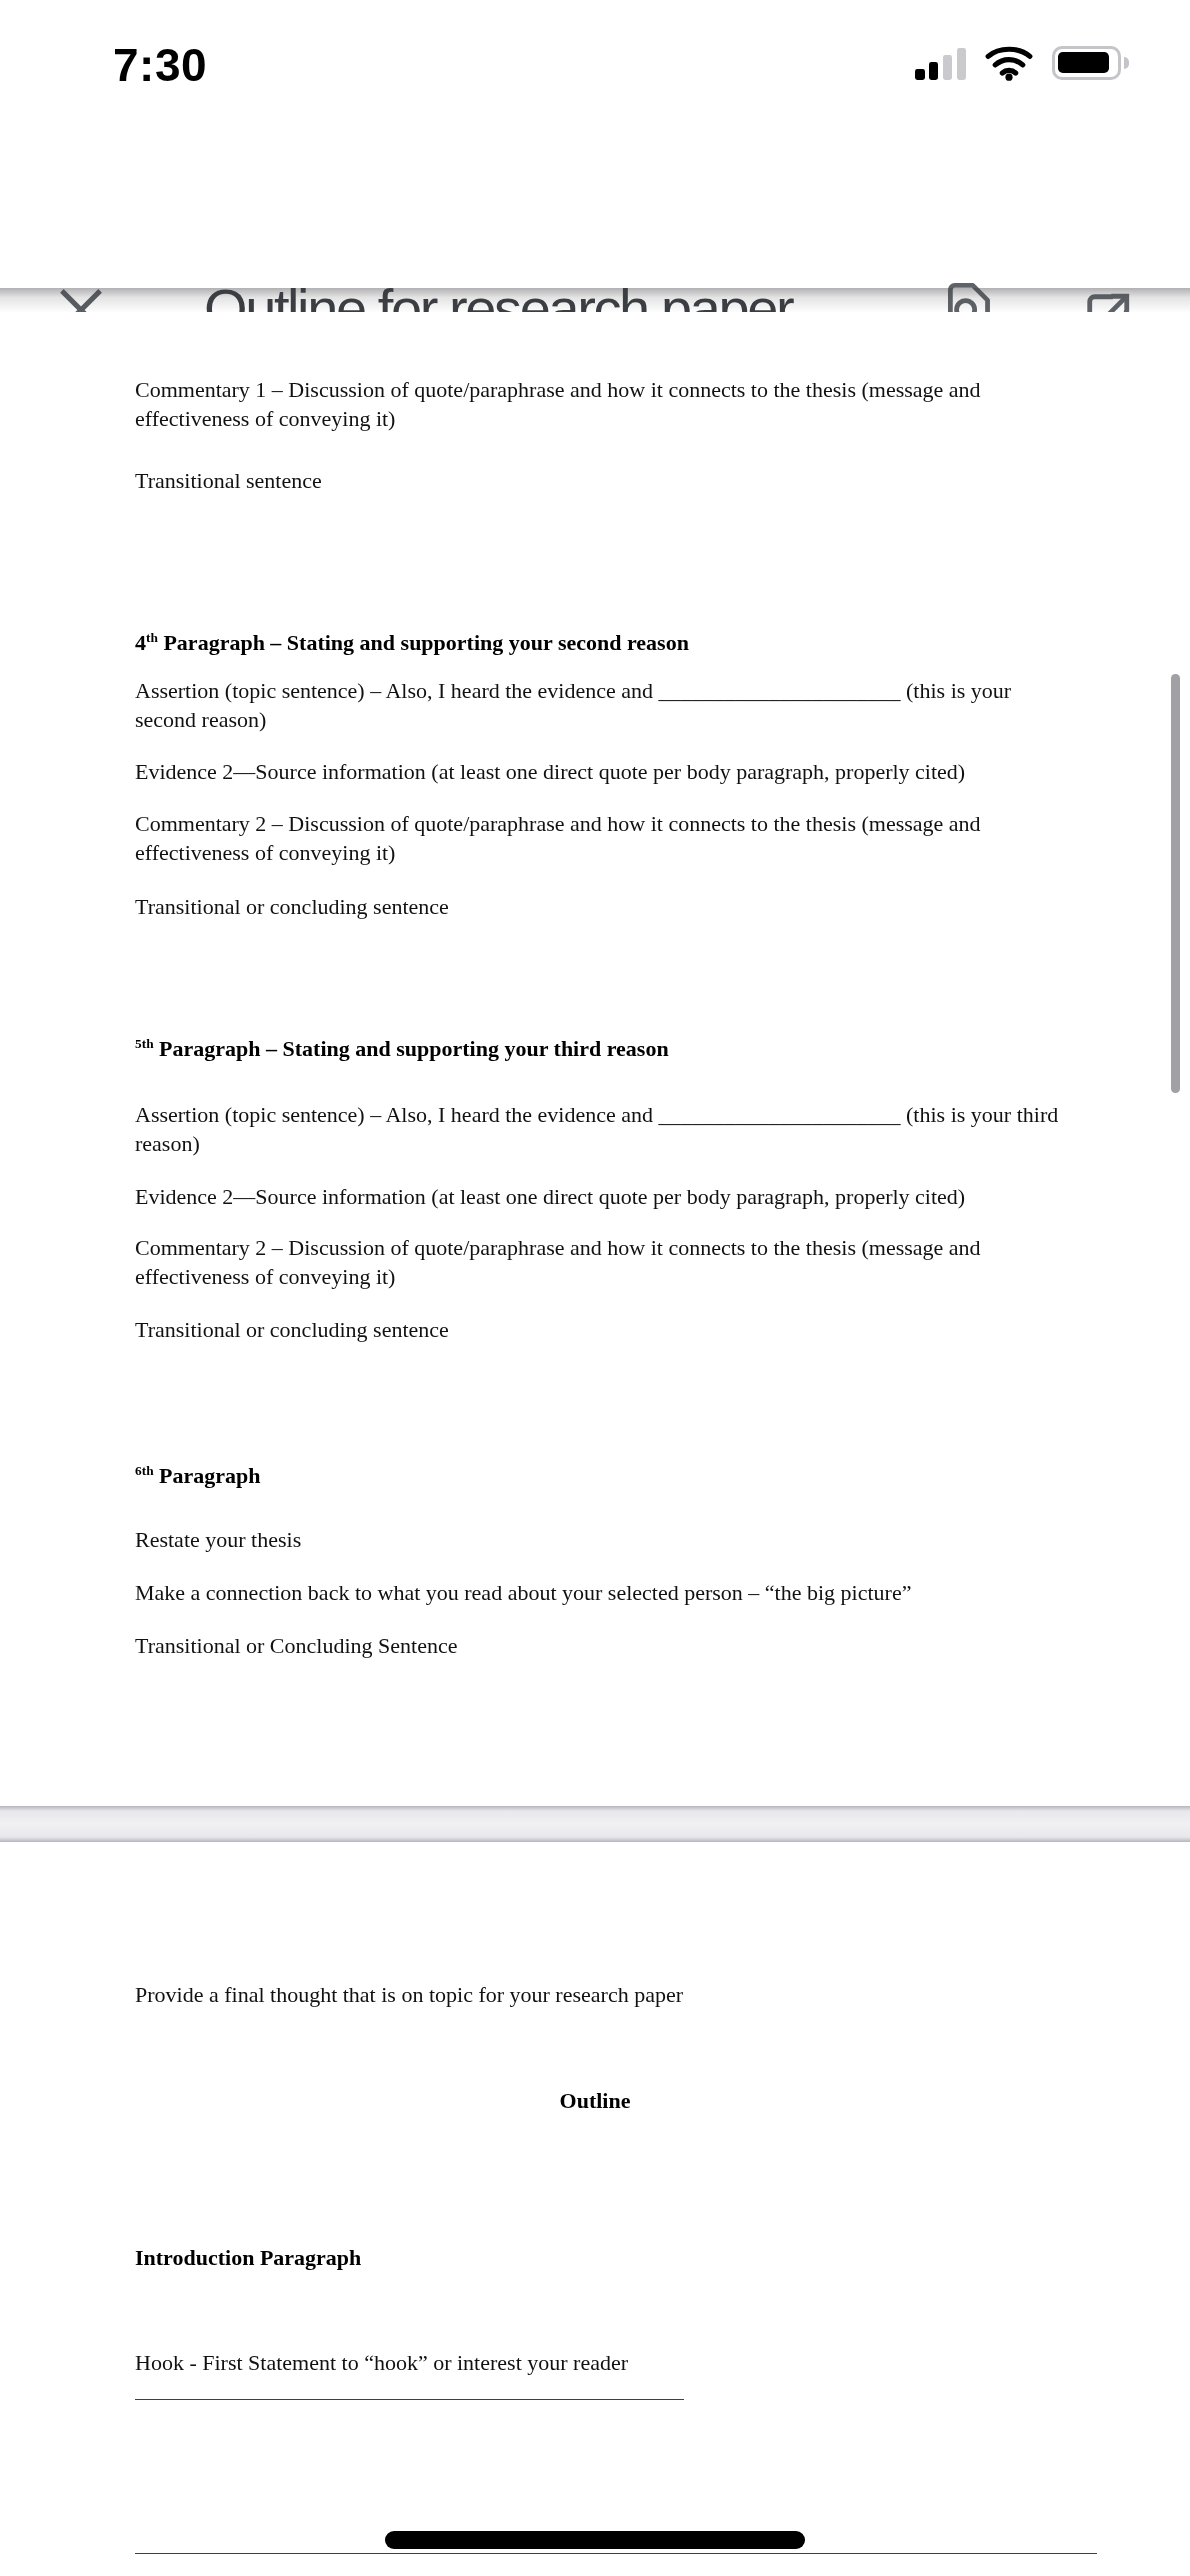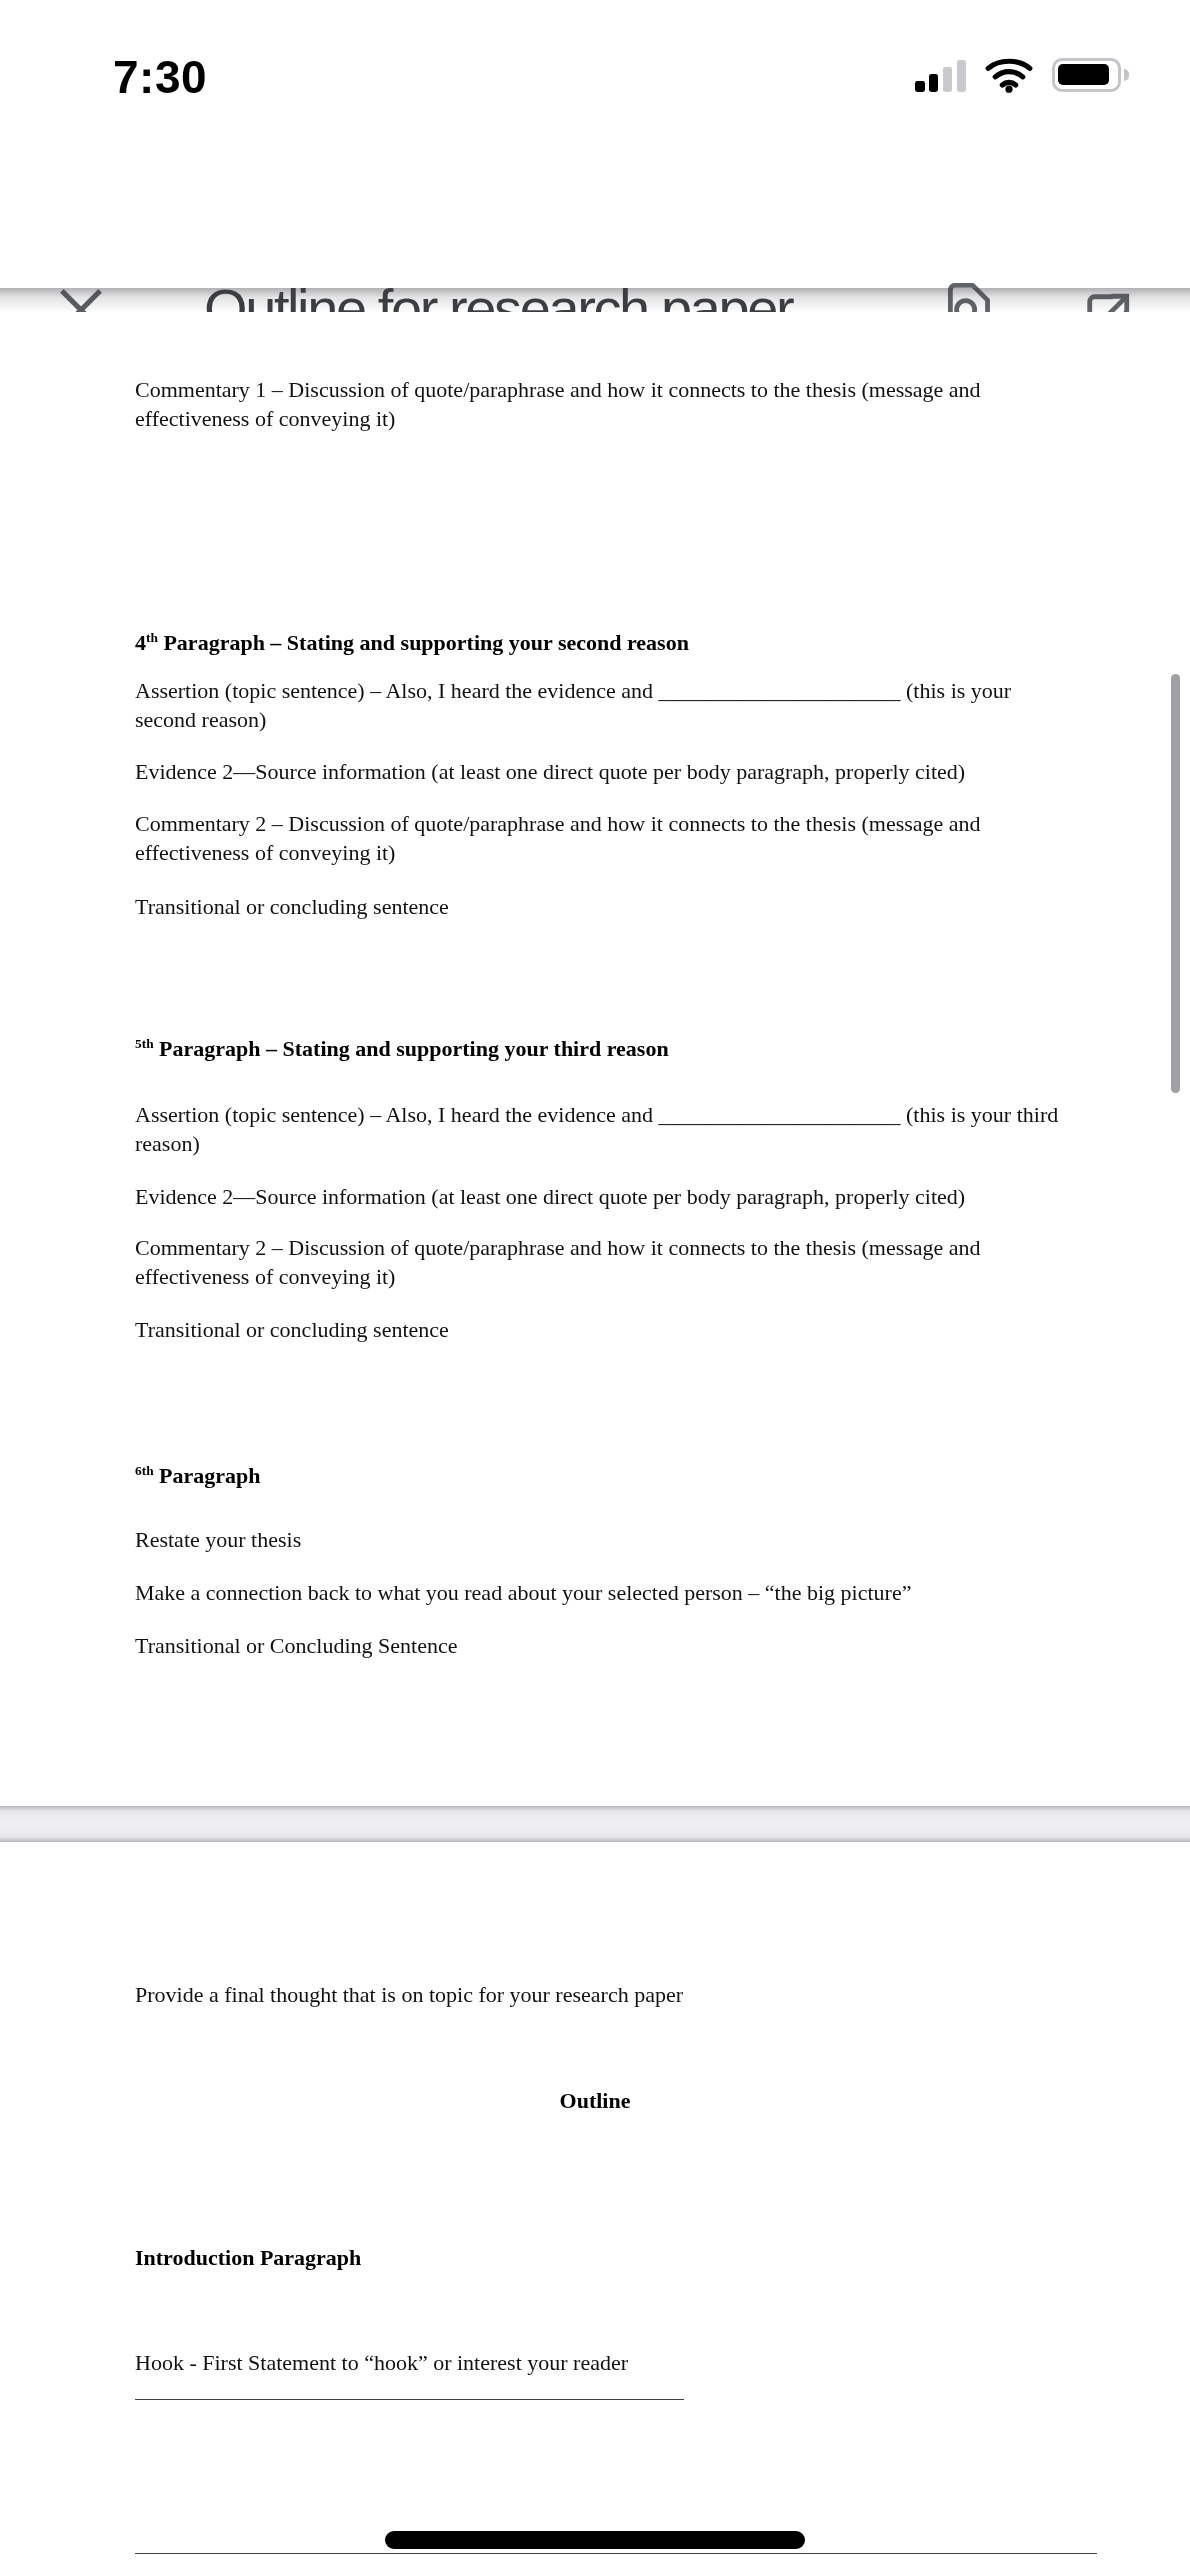--- a/index.html
+++ b/index.html
@@ -3,21 +3,21 @@
 <meta charset="utf-8">
 <style>
   html,body { margin:0; padding:0; }
   .screen {
     position:relative; width:1190px; height:2576px;
     background:#ffffff; overflow:hidden;
     font-family:"Liberation Sans", sans-serif;
   }
 
   
-  .status-bar { position:absolute; left:0; top:12px; width:1190px; height:105px; }
+  .status-bar { position:absolute; left:0; top:0; width:1190px; height:105px; }
   .status-time {
     position:absolute; left:113px; top:38px;
     font-size:46px; font-weight:700; letter-spacing:0.5px; color:#000;
   }
   .cell-bars { position:absolute; left:915px; top:46px; width:59px; height:34px; display:flex; align-items:flex-end; gap:4.3px; }
   .cell-bars .bar { width:9.6px; border-radius:2.4px; }
   .bar1 { height:11.5px; background:#000; }
   .bar2 { height:18px; background:#000; }
   .bar3 { height:25px; background:#C9C9CE; }
   .bar4 { height:32px; background:#C9C9CE; }
@@ -128,20 +128,21 @@
         <path d="M29.5 6.5 H45.5 V22.5" fill="none" stroke="#5F6368" stroke-width="5"></path>
       </svg>
     </button>
   </div>
   <div class="header-shadow"></div>
 
   <div class="doc">
 
     <div class="para" style="top:63px">Commentary 1 – Discussion of quote/paraphrase and how it connects to the thesis (message and
 effectiveness of conveying it)</div>
+    <div class="para" style="top:154px">Transitional sentence</div>
 
     <div class="para bold" style="top:311px"><span>4</span><span class="sup">th</span><span> Paragraph – Stating and supporting your second reason</span></div>
     <div class="para" style="top:364px">Assertion (topic sentence) – Also, I heard the evidence and ______________________ (this is your
 second reason)</div>
     <div class="para" style="top:445px">Evidence 2—Source information (at least one direct quote per body paragraph, properly cited)</div>
     <div class="para" style="top:497px">Commentary 2 – Discussion of quote/paraphrase and how it connects to the thesis (message and
 effectiveness of conveying it)</div>
     <div class="para" style="top:580px">Transitional or concluding sentence</div>
 
     <div class="para bold" style="top:717px"><span></span><span class="sup">5th</span><span> Paragraph – Stating and supporting your third reason</span></div>

